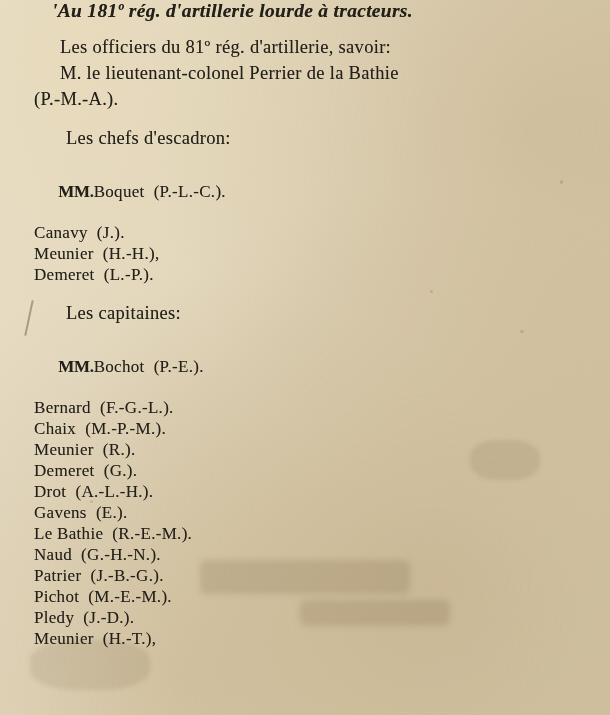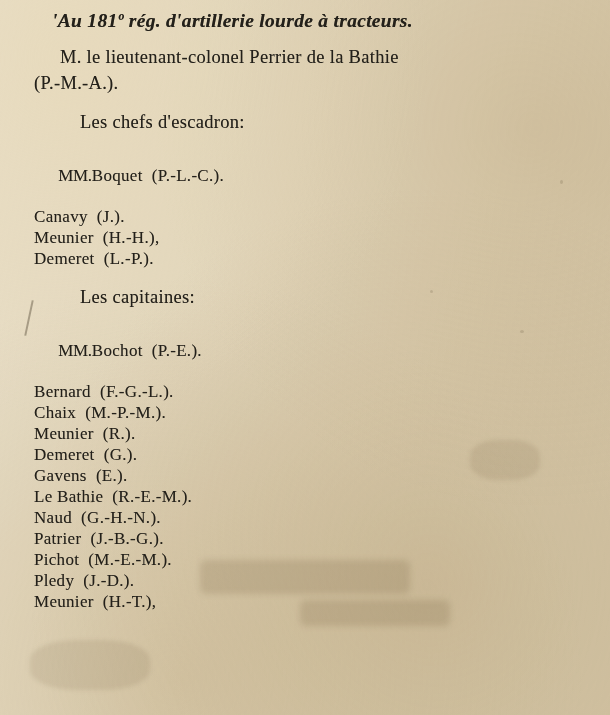--- a/index.html
+++ b/index.html
@@ -40,21 +40,21 @@
     position: absolute;
     z-index: 2;
     pointer-events: none;
     background: rgba(150,135,105,0.18);
     border-radius: 40%;
     filter: blur(2px);
   }
   .content {
     position: relative;
     z-index: 4;
-    padding: 10px 18px 0 34px;
+    padding: 0 18px 0 34px;
   }
   .line {
     white-space: pre;
     letter-spacing: 0.3px;
   }
   .title-line {
     font-style: italic;
     font-weight: bold;
     font-size: 19.5px;
     margin-left: 18px;
@@ -68,33 +68,33 @@
     text-shadow: 0 0 0.5px rgba(35,32,26,0.35);
   }
   .para-cont {
     font-size: 18.5px;
     margin-left: 0px;
     margin-bottom: 12px;
     text-shadow: 0 0 0.5px rgba(35,32,26,0.35);
   }
   .section-head {
     font-size: 18.5px;
-    margin-left: 46px;
+    margin-left: 32px;
     margin-top: 18px;
     margin-bottom: 13px;
     text-shadow: 0 0 0.5px rgba(35,32,26,0.35);
   }
   .mm-row {
     font-size: 17px;
     margin-left: 6px;
     margin-bottom: 1px;
     text-shadow: 0 0 0.5px rgba(35,32,26,0.3);
   }
   .mm-label {
-    font-weight: normal;
+    font-weight: bold;
     letter-spacing: -0.3px;
   }
   .name-row {
     font-size: 17px;
     margin-bottom: 1px;
     text-shadow: 0 0 0.5px rgba(35,32,26,0.3);
   }
   .pen-stroke {
     position: absolute;
     left: 28px;
@@ -125,20 +125,21 @@
 <div class="speck" style="left:430px; top:290px; width:3px; height:3px;"></div>
 <div class="speck" style="left:520px; top:330px; width:4px; height:3px;"></div>
 <div class="speck" style="left:90px; top:500px; width:3px; height:3px;"></div>
 <div class="speck" style="left:560px; top:180px; width:3px; height:4px;"></div>
 <div class="pen-stroke"></div>
 
 <div class="content">
 
   <div class="line title-line">'Au 181º rég. d'artillerie lourde à tracteurs.</div>
 
+  <div class="line para">Les officiers du 81º rég. d'artillerie, savoir:</div>
 
   <div class="line para">M. le lieutenant-colonel Perrier de la Bathie</div>
   <div class="line para-cont">(P.-M.-A.).</div>
 
   <div class="line section-head">Les chefs d'escadron:</div>
 
   <div class="line mm-row">
     <span class="mm-label">MM.</span><span>Boquet  (P.-L.-C.).</span>
   </div>
   <div class="line name-row">Canavy  (J.).</div>
@@ -147,20 +148,21 @@
 
   <div class="line section-head">Les capitaines:</div>
 
   <div class="line mm-row">
     <span class="mm-label">MM.</span><span>Bochot  (P.-E.).</span>
   </div>
   <div class="line name-row">Bernard  (F.-G.-L.).</div>
   <div class="line name-row">Chaix  (M.-P.-M.).</div>
   <div class="line name-row">Meunier  (R.).</div>
   <div class="line name-row">Demeret  (G.).</div>
+  <div class="line name-row">Drot  (A.-L.-H.).</div>
   <div class="line name-row">Gavens  (E.).</div>
   <div class="line name-row">Le Bathie  (R.-E.-M.).</div>
   <div class="line name-row">Naud  (G.-H.-N.).</div>
   <div class="line name-row">Patrier  (J.-B.-G.).</div>
   <div class="line name-row">Pichot  (M.-E.-M.).</div>
   <div class="line name-row">Pledy  (J.-D.).</div>
   <div class="line name-row">Meunier  (H.-T.),</div>
 
 </div>
 

